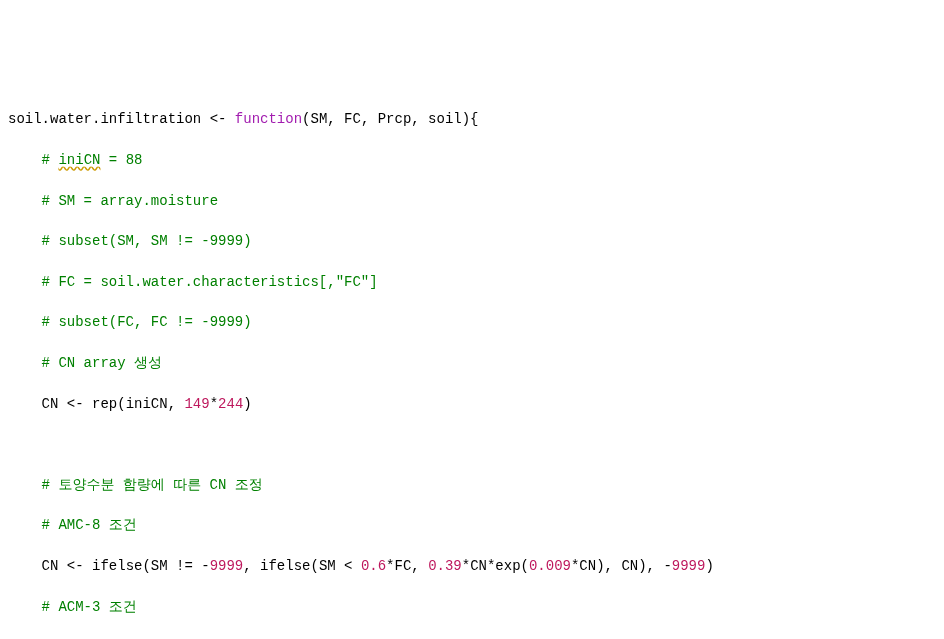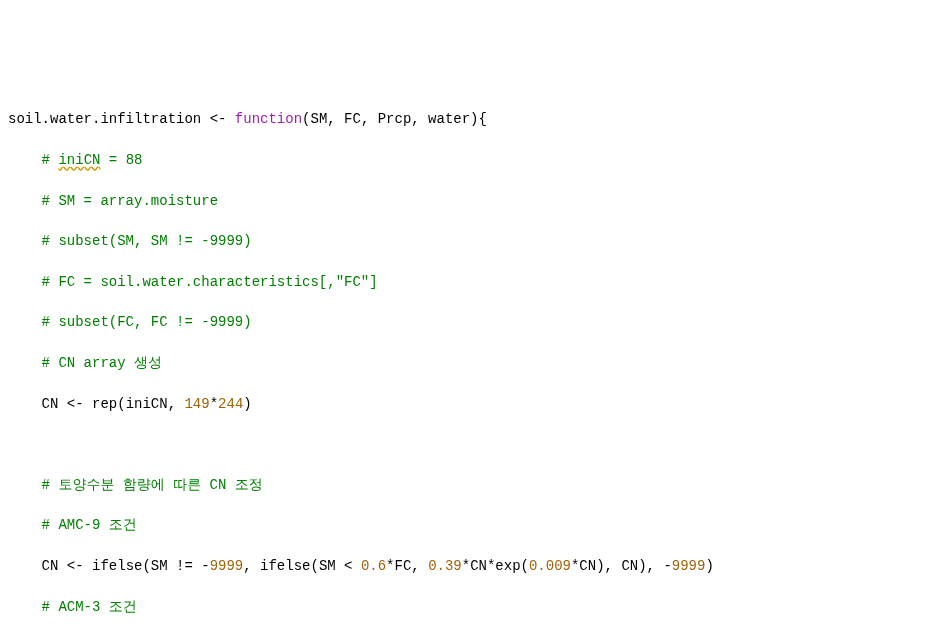--- a/index.html
+++ b/index.html
@@ -12,47 +12,47 @@
     white-space: pre;
     color: #000000;
   }
   .code-container {
     display: block;
   }
   .line {
     display: block;
   }
   .kw { color: #a21caf; }          
-  .num { color: #a16207; }         
+  .num { color: #be185d; }         
   .com { color: #008000; }         
   .op { color: #000000; }         
   .wavy {
     text-decoration-line: underline;
     text-decoration-style: wavy;
     text-decoration-color: #cc9900;
     text-underline-offset: 2px;
   }
 </style>
 </head>
 <body>
 
 
 
 <div class="code-container">
-<span class="line"><span>soil.water.infiltration </span><span class="op">&lt;-</span><span> </span><span class="kw">function</span><span>(SM, FC, Prcp, water){</span></span>
+<span class="line"><span>soil.water.infiltration </span><span class="op">&lt;-</span><span> </span><span class="kw">function</span><span>(SM, FC, Prcp, soil){</span></span>
 <span class="line"><span class="com">    # </span><span class="com wavy">iniCN</span><span class="com"> = 88</span></span>
 <span class="line"><span class="com">    # SM = array.moisture</span></span>
 <span class="line"><span class="com">    # subset(SM, SM != -9999)</span></span>
 <span class="line"><span class="com">    # FC = soil.water.characteristics[,"FC"]</span></span>
 <span class="line"><span class="com">    # subset(FC, FC != -9999)</span></span>
 <span class="line"><span class="com">    # CN array 생성</span></span>
 <span class="line"><span>    CN </span><span class="op">&lt;-</span><span> rep(iniCN, </span><span class="num">149</span><span>*</span><span class="num">244</span><span>)</span></span>
 <span class="line"> </span>
 <span class="line"><span class="com">    # 토양수분 함량에 따른 CN 조정</span></span>
-<span class="line"><span class="com">    # AMC-9 조건</span></span>
+<span class="line"><span class="com">    # AMC-8 조건</span></span>
 <span class="line"><span>    CN </span><span class="op">&lt;-</span><span> ifelse(SM != -</span><span class="num">9999</span><span>, ifelse(SM &lt; </span><span class="num">0.6</span><span>*FC, </span><span class="num">0.39</span><span>*CN*exp(</span><span class="num">0.009</span><span>*CN), CN), -</span><span class="num">9999</span><span>)</span></span>
 <span class="line"><span class="com">    # ACM-3 조건</span></span>
 <span class="line"></span>
 
 
 
 
 
 
 

